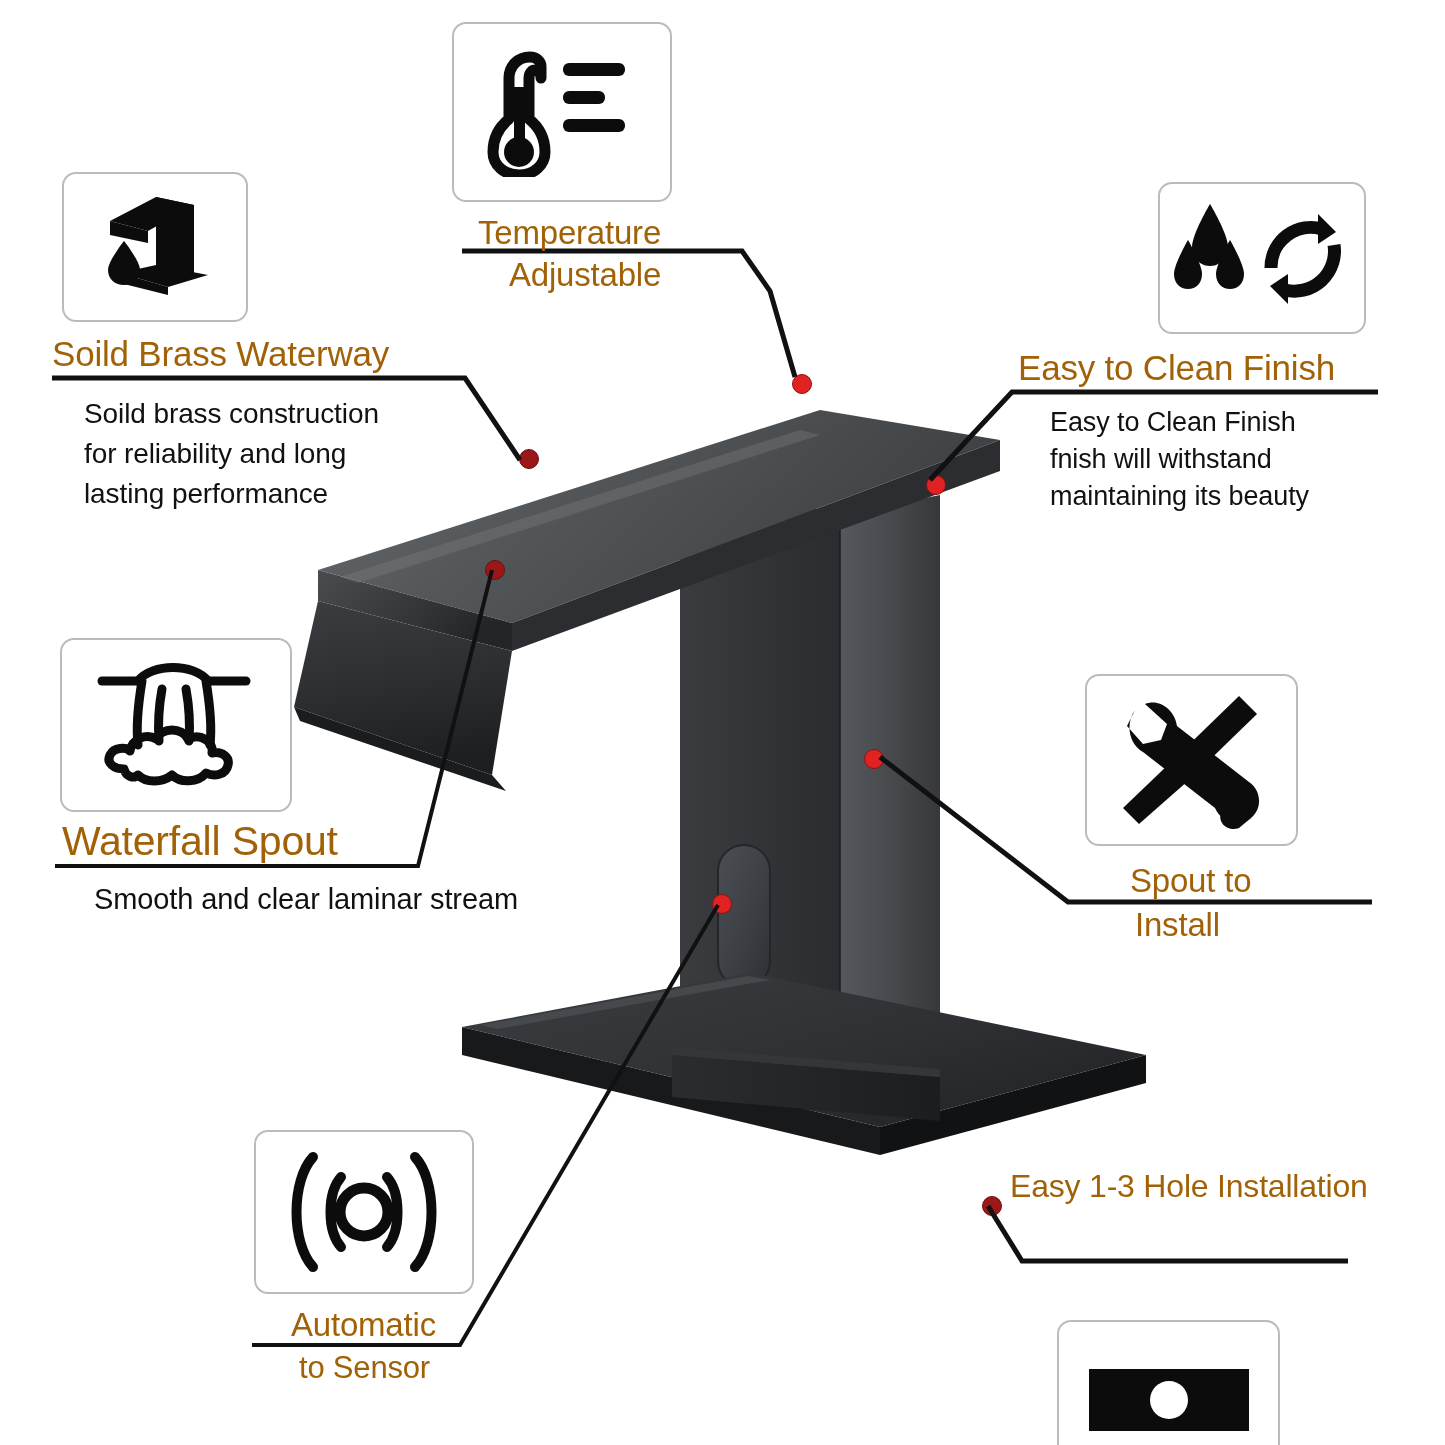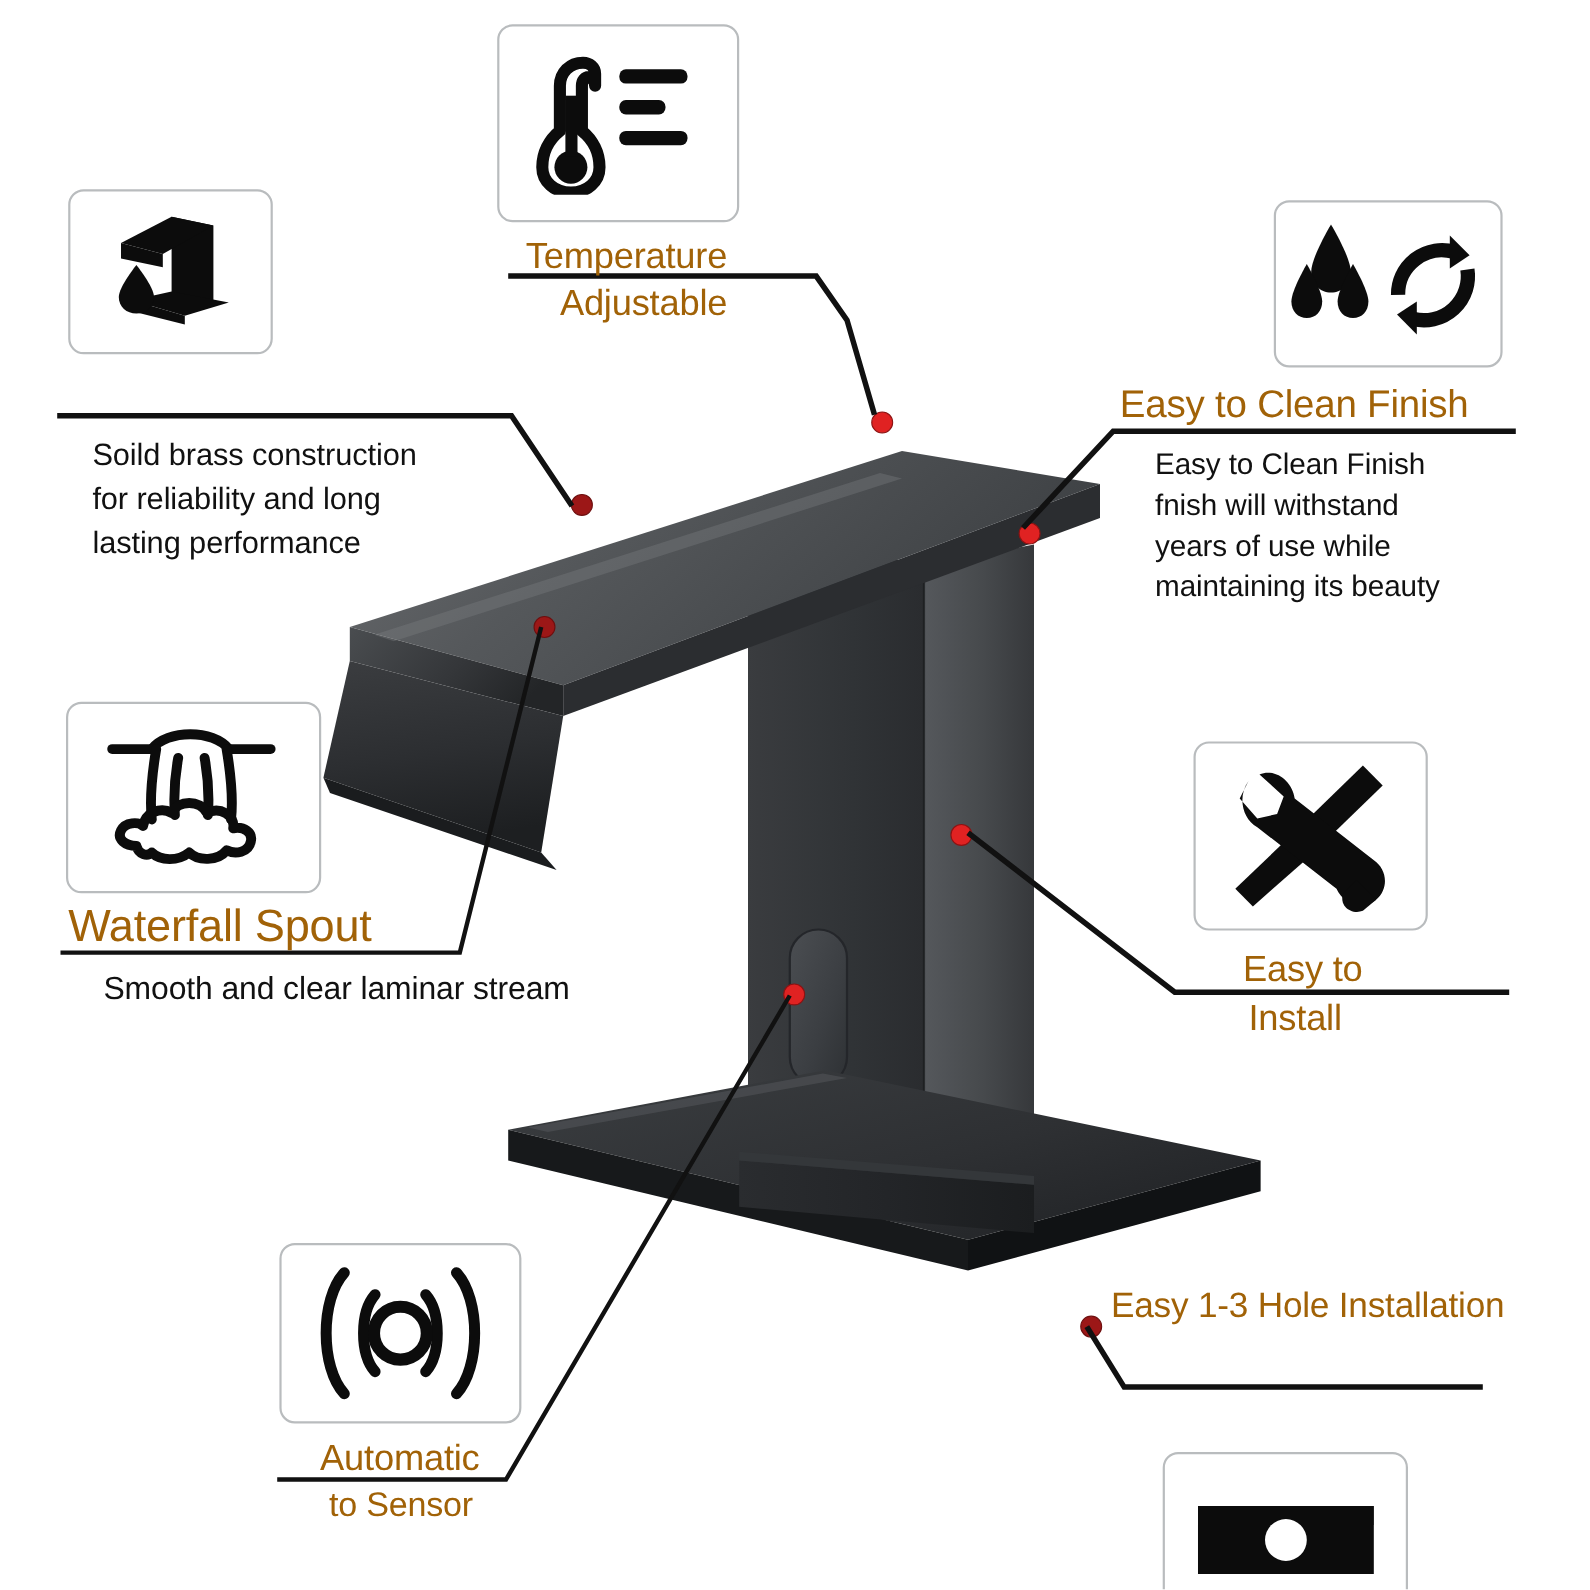--- a/index.html
+++ b/index.html
@@ -182,20 +182,21 @@
         <polygon points="20,30 66,6 104,14 58,40" fill="#0c0c0c"></polygon>
         <polygon points="20,30 58,40 58,52 20,44" fill="#0c0c0c"></polygon>
 
         <polygon points="30,82 66,74 118,84 78,96" fill="#0c0c0c"></polygon>
         <polygon points="30,82 78,96 78,104 30,92" fill="#0c0c0c"></polygon>
 
         <path d="M34 50 C34 50 18 70 18 79 C18 88 25 94 34 94 C43 94 50 88 50 79 C50 70 34 50 34 50 Z" fill="#0c0c0c"></path>
       </svg>
     </span>
   </div>
+  <div class="feat-title" style="left:52px;top:334px;font-size:35px;">Soild Brass Waterway</div>
   <div class="feat-body" style="left:52px;top:394px;font-size:28px;line-height:40px;">
     <div>Soild brass construction</div>
     <div>for reliability and long</div>
     <div>lasting  performance</div>
   </div>
 
   <div class="icon-box" style="left:452px;top:22px;width:220px;height:180px;">
     <span>
       <svg width="150" height="130" viewBox="0 0 150 130">
 
@@ -227,21 +228,20 @@
         <path d="M162 47 A40 40 0 0 1 113 92" fill="none" stroke="#0c0c0c" stroke-width="13" stroke-linecap="butt"></path>
         <polygon points="146,16 164,34 146,46" fill="#0c0c0c"></polygon>
         <polygon points="116,106 98,88 116,76" fill="#0c0c0c"></polygon>
       </svg>
     </span>
   </div>
   <div class="feat-title" style="left:1018px;top:348px;font-size:35px;">Easy to Clean Finish</div>
   <div class="feat-body" style="left:1018px;top:404px;font-size:27px;line-height:37px;">
     <div>Easy to Clean Finish</div>
     <div>fnish will withstand</div>
-    <div>years of use while</div>
     <div>maintaining its beauty</div>
   </div>
 
   <div class="icon-box" style="left:60px;top:638px;width:232px;height:174px;">
     <span>
       <svg width="176" height="140" viewBox="0 0 176 140">
         <g fill="none" stroke="#0c0c0c" stroke-width="9" stroke-linecap="round" stroke-linejoin="round">
 
           <path d="M50 26 C64 8 106 8 120 26"></path>
 
@@ -276,21 +276,21 @@
         <polygon points="122,8 140,26 72,92 54,74" fill="#0c0c0c"></polygon>
         <polygon points="54,74 72,92 22,136 6,120" fill="#0c0c0c"></polygon>
 
         <path d="M18 22 C8 36 12 56 26 64 L98 120
                  C104 134 122 140 134 130 C146 120 144 102 132 94
                  L60 38 C58 22 42 10 28 16 L50 36 L44 52 L26 56 L10 38 Z" fill="#0c0c0c"></path>
         <path d="M104 124 C100 136 112 144 122 140 L134 130 L116 112 Z" fill="#0c0c0c"></path>
       </svg>
     </span>
   </div>
-  <div class="feat-title" style="left:1130px;top:862px;font-size:33px;">Easy to</div>
+  <div class="feat-title" style="left:1130px;top:862px;font-size:33px;">Spout to</div>
   <div class="feat-title" style="left:1135px;top:906px;font-size:33px;">Install</div>
 
   <div class="icon-box" style="left:254px;top:1130px;width:220px;height:164px;">
     <span>
       <svg width="170" height="130" viewBox="0 0 170 130">
         <g fill="none" stroke="#0c0c0c" stroke-width="10" stroke-linecap="round">
           <path d="M34 10 C12 34 12 96 34 120"></path>
           <path d="M62 30 C48 46 48 84 62 100"></path>
           <path d="M136 10 C158 34 158 96 136 120"></path>
           <path d="M108 30 C122 46 122 84 108 100"></path>

